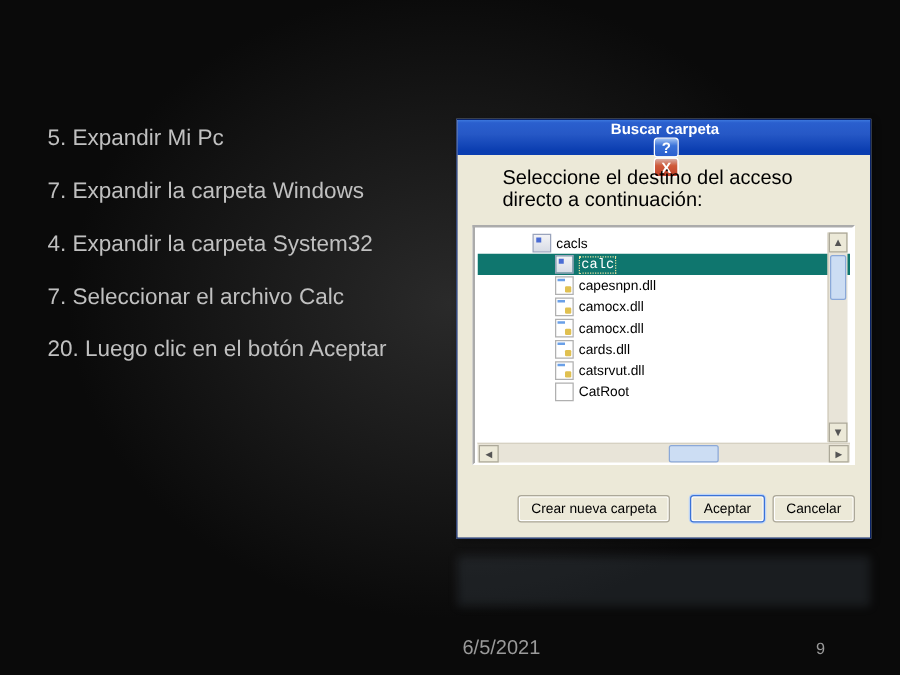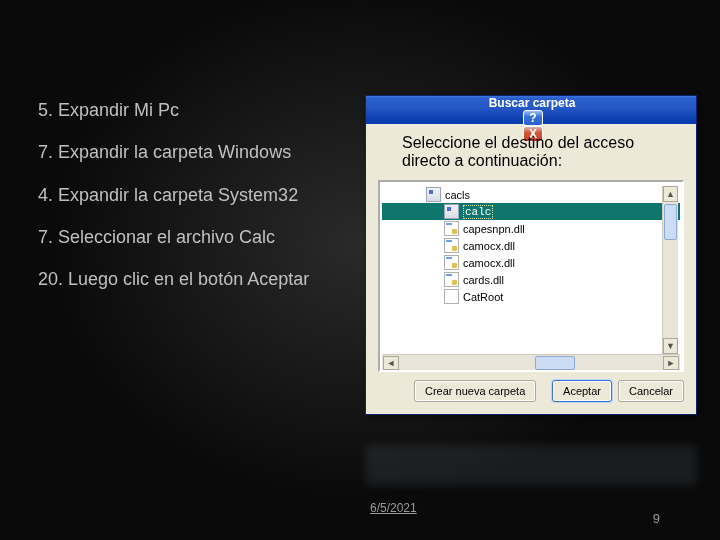--- a/index.html
+++ b/index.html
@@ -150,21 +150,21 @@
   }
   .sb-h .thumb{
     flex:0 0 40px; height:14px; margin:1px 0;
     background:#ccddf3;border:1px solid #8aa8d8;border-radius:2px;
     margin-left:48px;
   }
   .sb-h .track{flex:1}
   .dlg-buttons{
     display:flex;
     gap:6px;
-    margin-top:8px;
+    margin-top:24px;
     align-items:center;
     padding-left:36px;
   }
   .dlg-buttons .spacer{flex:1}
   .btn{
     height:22px;
     padding: 0 10px;
     background:#ece9d8;
     border:1px solid #aca899;
     border-radius:3px;
@@ -191,24 +191,23 @@
     display:flex;align-items:center;justify-content:center;font-size:9px;color:#555;
   }
   .sb-v .track{flex:1; position:relative}
   .sb-v .thumb{
     position:absolute; left:1px; right:1px; top:2px; height:36px;
     background:#ccddf3;border:1px solid #8aa8d8;border-radius:2px;
   }
 
   .footer-date{
     position:absolute;
-    left:370px; bottom:25px;
+    left:370px; bottom:12px;
     color:#9a9a9a;
-    font-size:12px;
-    text-decoration:underline;
+    font-size:16px;
   }
   .footer-page{
     position:absolute;
     right:60px; bottom:14px;
     color:#9a9a9a;
     font-size:13px;
   }
 </style>
 </head>
 <body>
@@ -258,20 +257,24 @@
               </div>
               <div class="file">
                 <span class="ficon dll"></span>
                 <span class="fname">camocx.dll</span>
               </div>
               <div class="file">
                 <span class="ficon dll"></span>
                 <span class="fname">cards.dll</span>
               </div>
               <div class="file">
+                <span class="ficon dll"></span>
+                <span class="fname">catsrvut.dll</span>
+              </div>
+              <div class="file">
                 <span class="ficon folder"></span>
                 <span class="fname">CatRoot</span>
               </div>
             </div>
           <div class="sb-v">
             <div class="arrow">▲</div>
             <div class="track">
                 <div class="thumb"></div>
               </div>
             <div class="arrow">▼</div>

